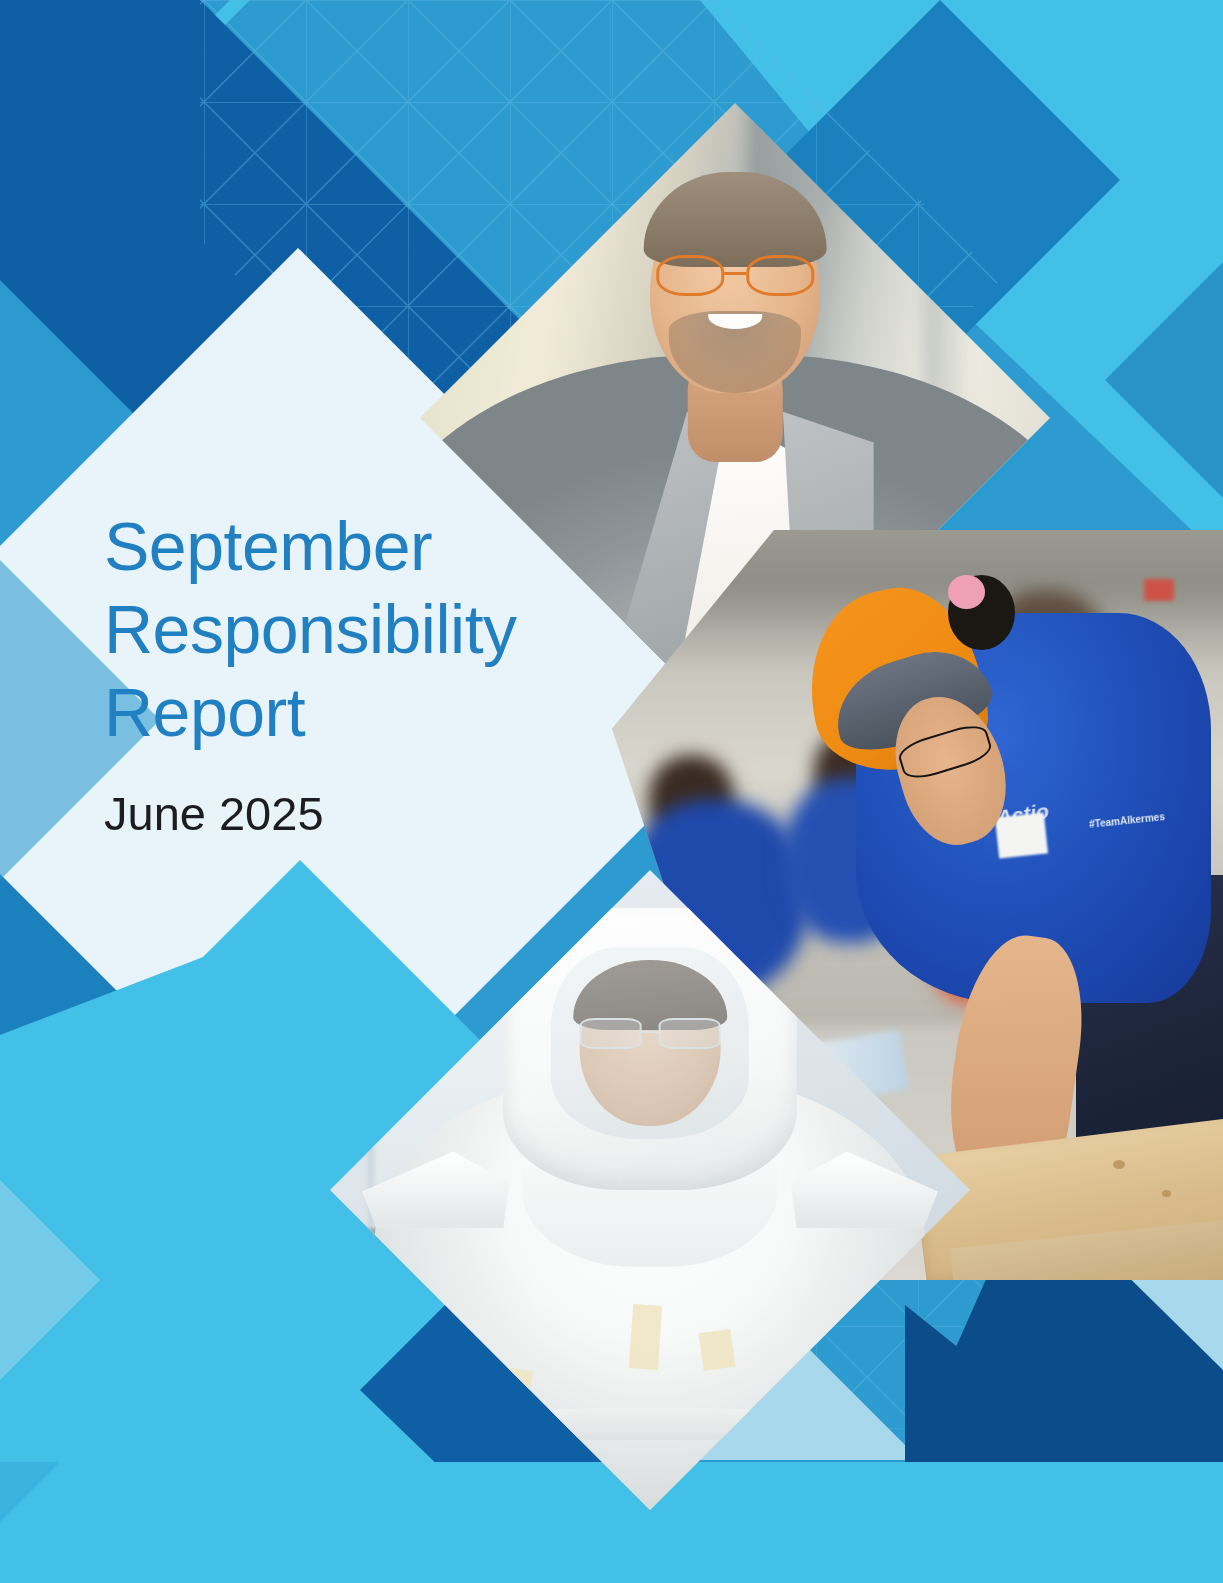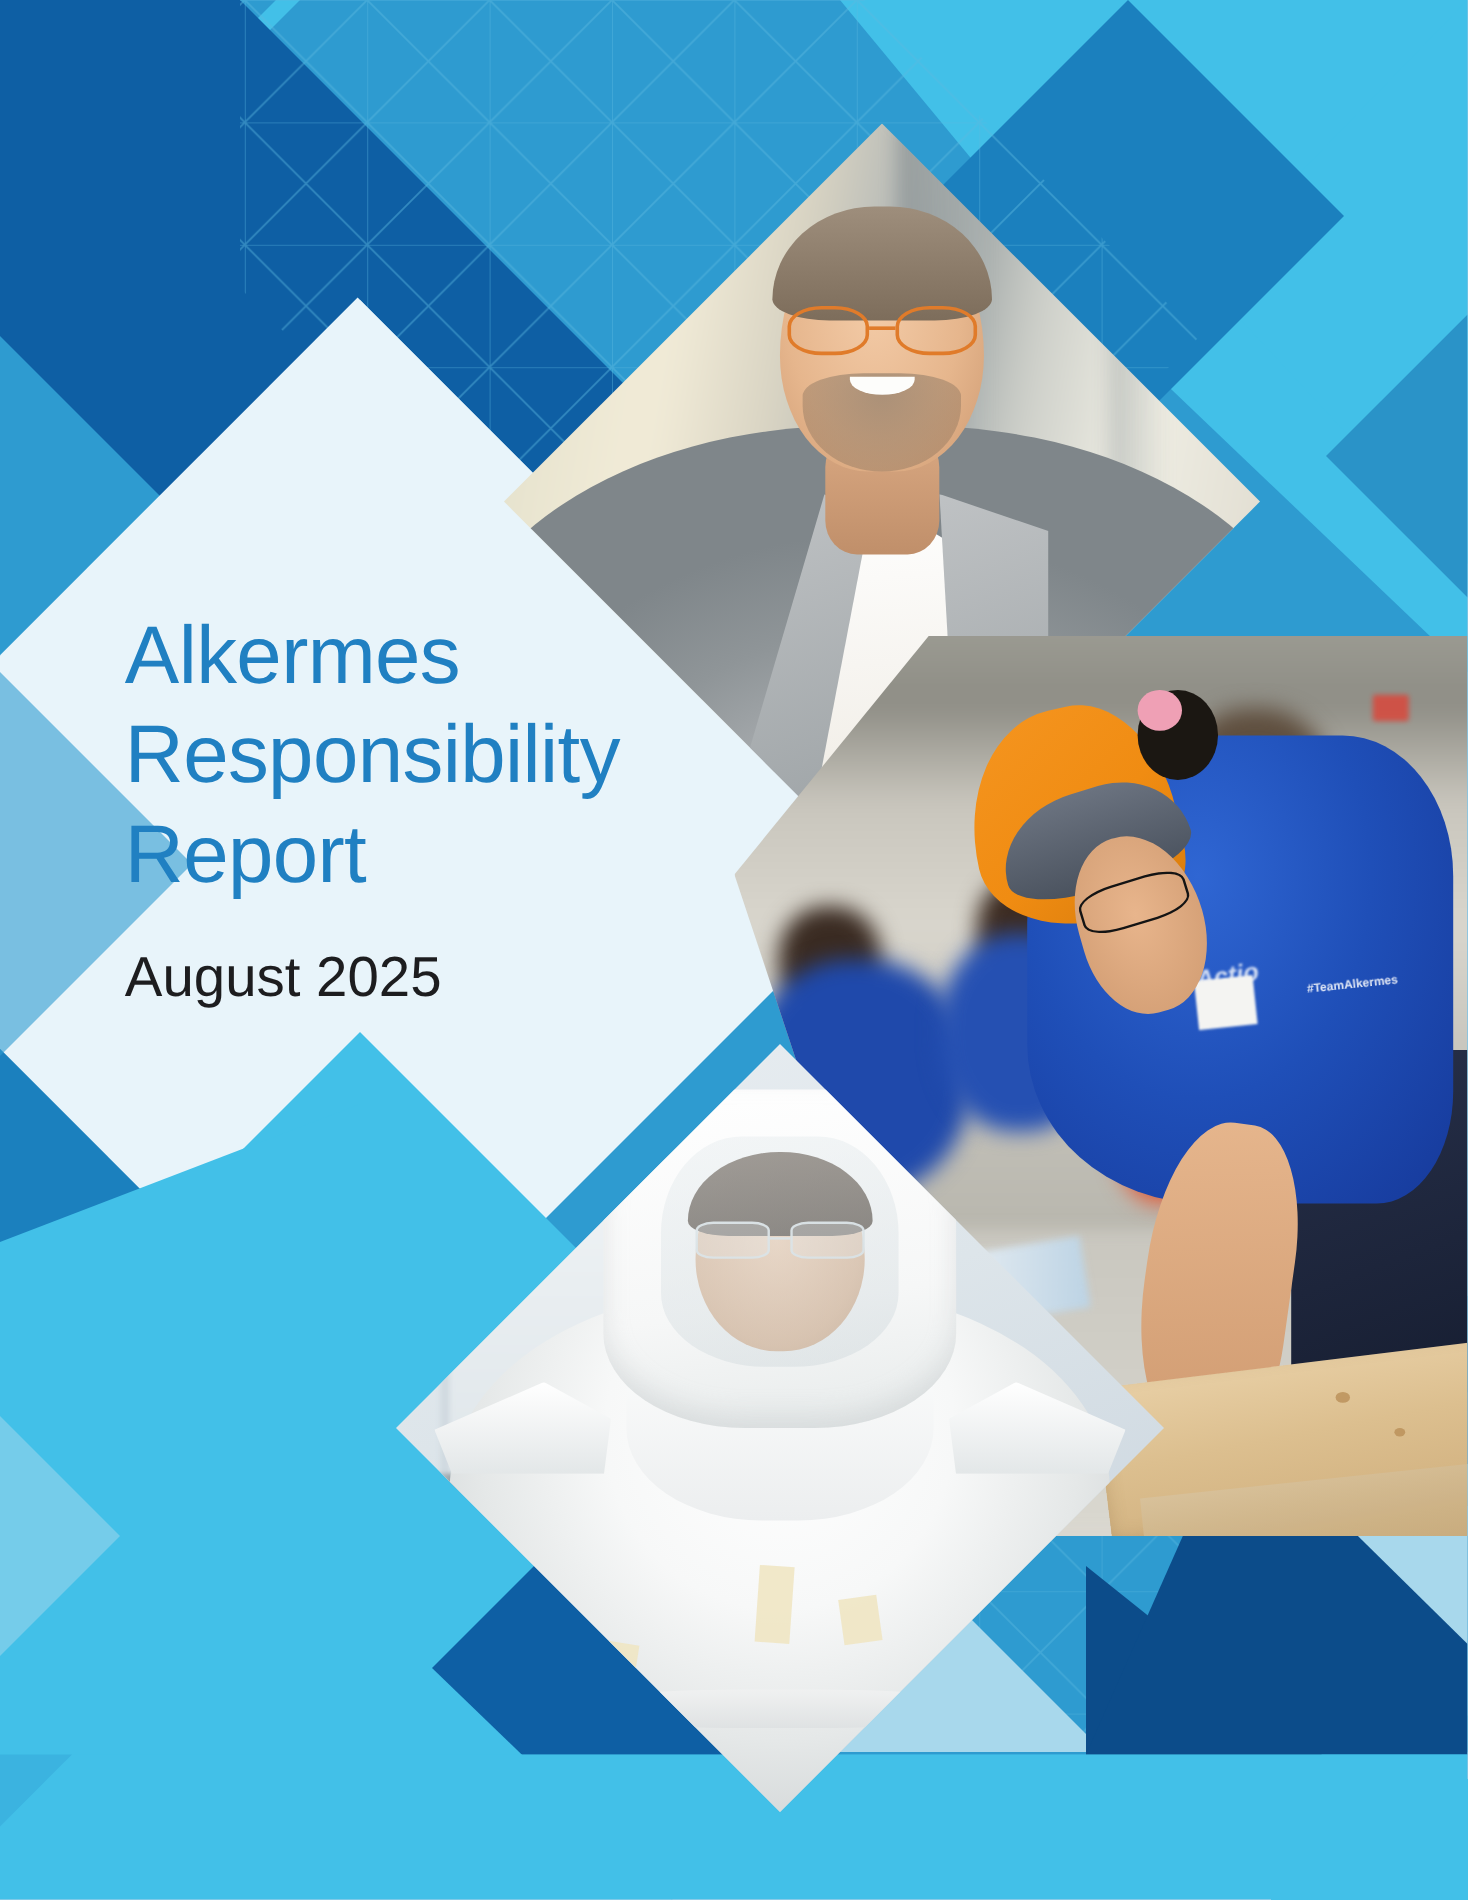--- a/index.html
+++ b/index.html
@@ -589,20 +589,20 @@
         <i></i>
     </div>
     <div class="lab-visor"></div>
     <div class="lab-tape lab-t1"></div>
     <div class="lab-tape lab-t2"></div>
     <div class="lab-tape lab-t3"></div>
     <div class="lab-belt"></div>
   </div>
 
   <div id="title-block">
-    <h1 id="report-title">Alkermes
+    <h1 id="report-title">September
 Responsibility
 Report</h1>
-    <div id="report-date">August 2025</div>
+    <div id="report-date">June 2025</div>
   </div>
 
 
 </div>
 
 </body></html>

